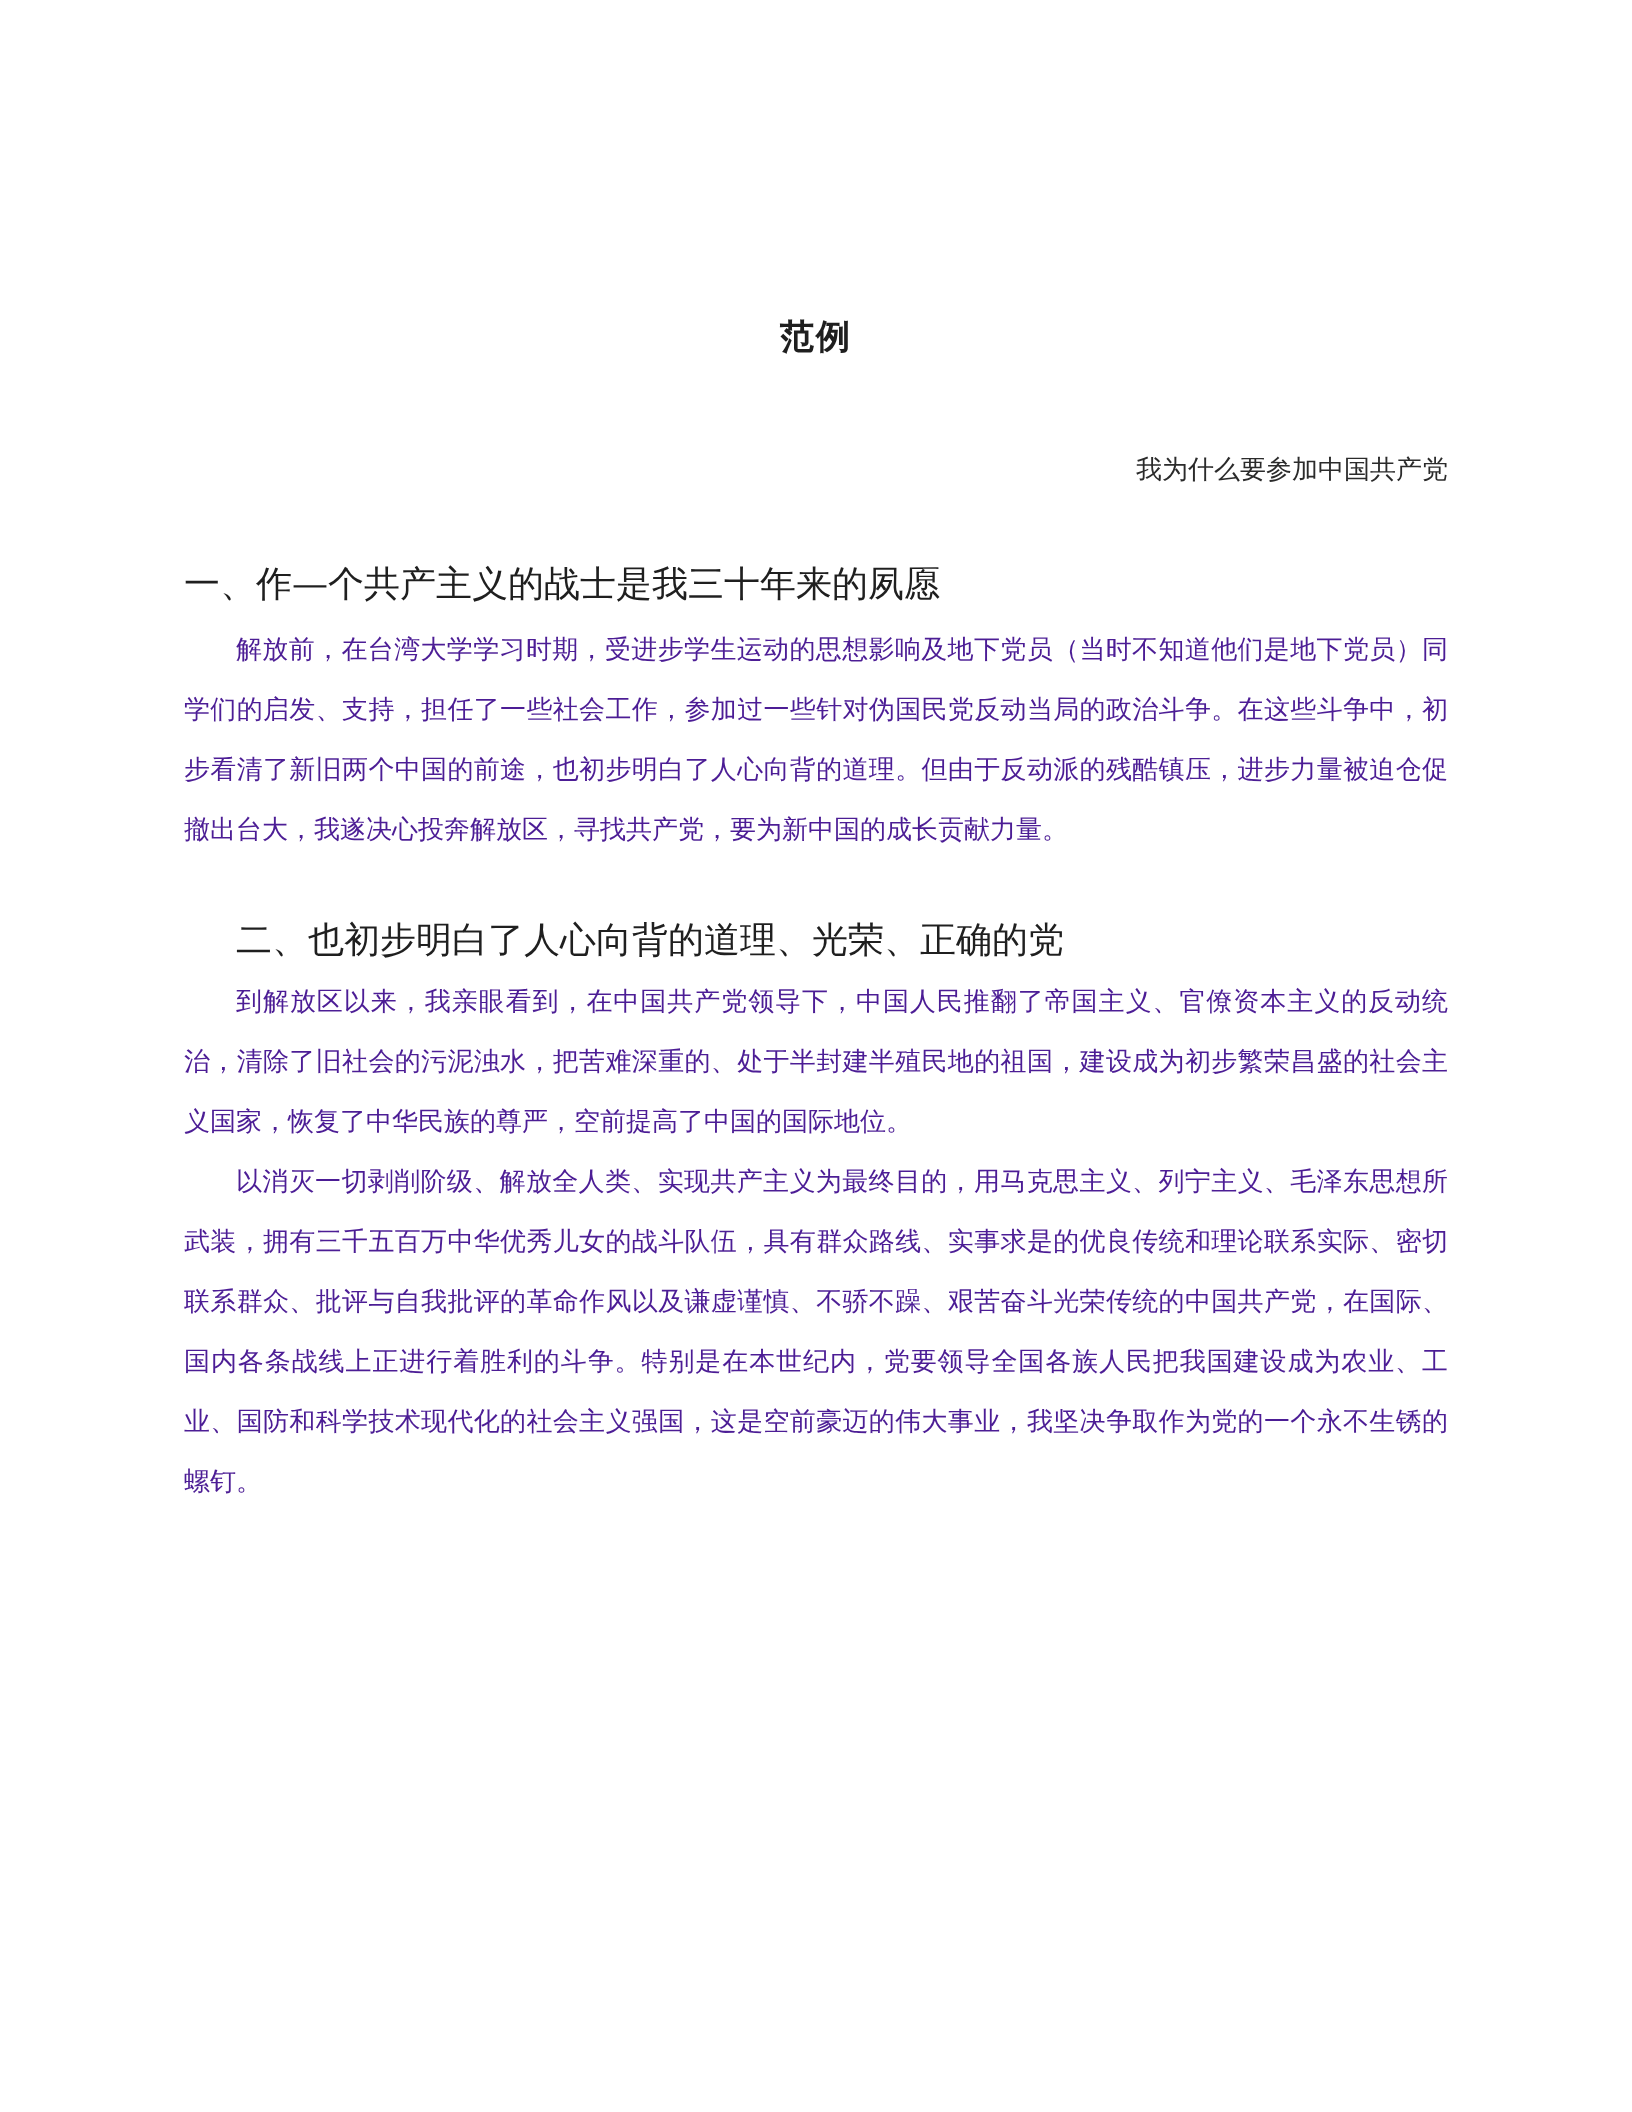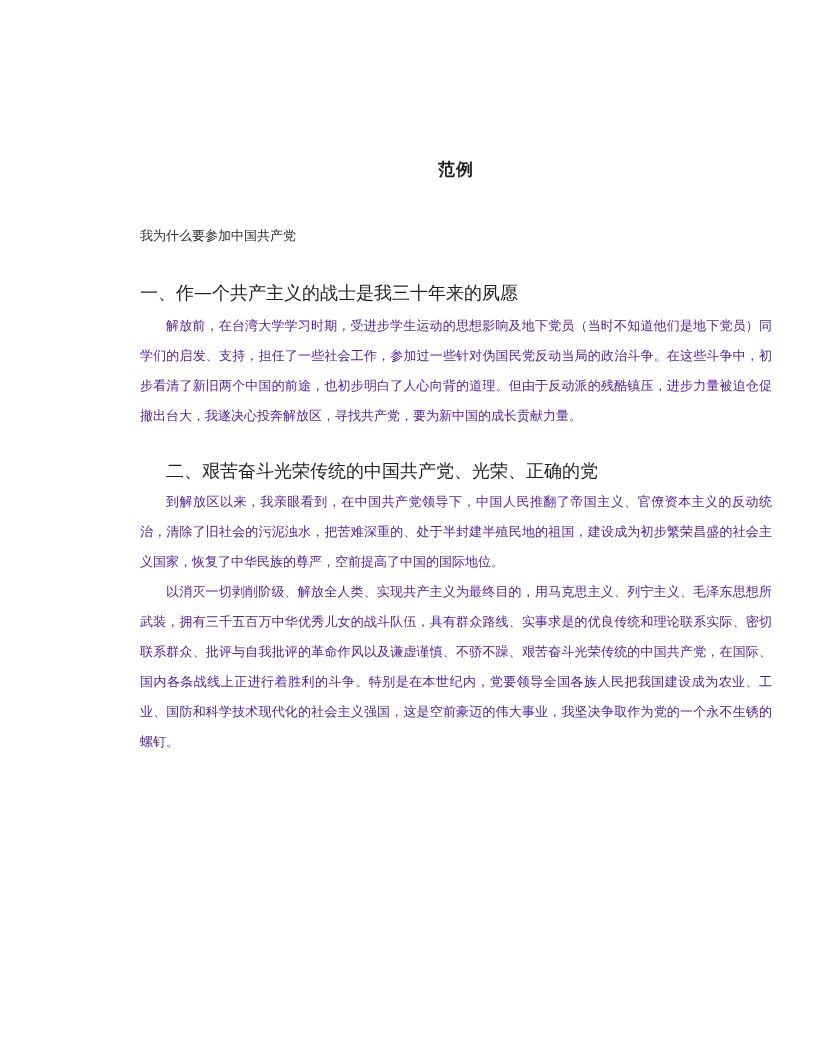--- a/index.html
+++ b/index.html
@@ -15,35 +15,35 @@
     box-sizing: border-box;
     overflow: hidden;
     font-family: "DejaVu Serif", "Liberation Serif", serif;
     color: #2b2b2b;
   }
   .content {
     position: absolute;
     left: 92px;
     top: 155px;
     width: 632px;
-    margin-left: 48px;
   }
   .doc-title {
     text-align: center;
     font-size: 17px;
     line-height: 28px;
     color: #1f1f1f;
     margin: 0 0 42px 0;
     letter-spacing: 1px;
   }
   .subtitle {
     font-size: 13px;
     line-height: 22px;
     margin: 0 0 34px 0;
     color: #2b2b2b;
+    text-align: right;
   }
   .section-heading {
     font-size: 18px;
     line-height: 24px;
     margin: 0 0 6px 0;
     color: #1f1f1f;
   }
   .section-heading.indented {
     text-indent: 26px;
     margin-top: 28px;
@@ -67,20 +67,20 @@
 
     <h1 class="doc-title">范例</h1>
 
     <div class="subtitle">我为什么要参加中国共产党</div>
 
     <div class="section-heading">一、作—个共产主义的战士是我三十年来的夙愿</div>
 
     <p class="body-para">解放前，在台湾大学学习时期，受进步学生运动的思想影响及地下党员（当时不知道他们是地下党员）同学们的启发、支持，担任了一些社会工作，参加过一些针对伪国民党反动当局的政治斗争。在这些斗争中，初步看清了新旧两个中国的前途，也初步明白了人心向背的道理。但由于反动派的残酷镇压，进步力量被迫仓促撤出台大，我遂决心投奔解放区，寻找共产党，要为新中国的成长贡献力量。</p>
 
 
-    <div class="section-heading indented">二、艰苦奋斗光荣传统的中国共产党、光荣、正确的党</div>
+    <div class="section-heading indented">二、也初步明白了人心向背的道理、光荣、正确的党</div>
 
     <p class="body-para">到解放区以来，我亲眼看到，在中国共产党领导下，中国人民推翻了帝国主义、官僚资本主义的反动统治，清除了旧社会的污泥浊水，把苦难深重的、处于半封建半殖民地的祖国，建设成为初步繁荣昌盛的社会主义国家，恢复了中华民族的尊严，空前提高了中国的国际地位。</p>
 
     <p class="body-para">以消灭一切剥削阶级、解放全人类、实现共产主义为最终目的，用马克思主义、列宁主义、毛泽东思想所武装，拥有三千五百万中华优秀儿女的战斗队伍，具有群众路线、实事求是的优良传统和理论联系实际、密切联系群众、批评与自我批评的革命作风以及谦虚谨慎、不骄不躁、艰苦奋斗光荣传统的中国共产党，在国际、国内各条战线上正进行着胜利的斗争。特别是在本世纪内，党要领导全国各族人民把我国建设成为农业、工业、国防和科学技术现代化的社会主义强国，这是空前豪迈的伟大事业，我坚决争取作为党的一个永不生锈的螺钉。</p>
 
   </div>
 </div>
 
 </body></html>

